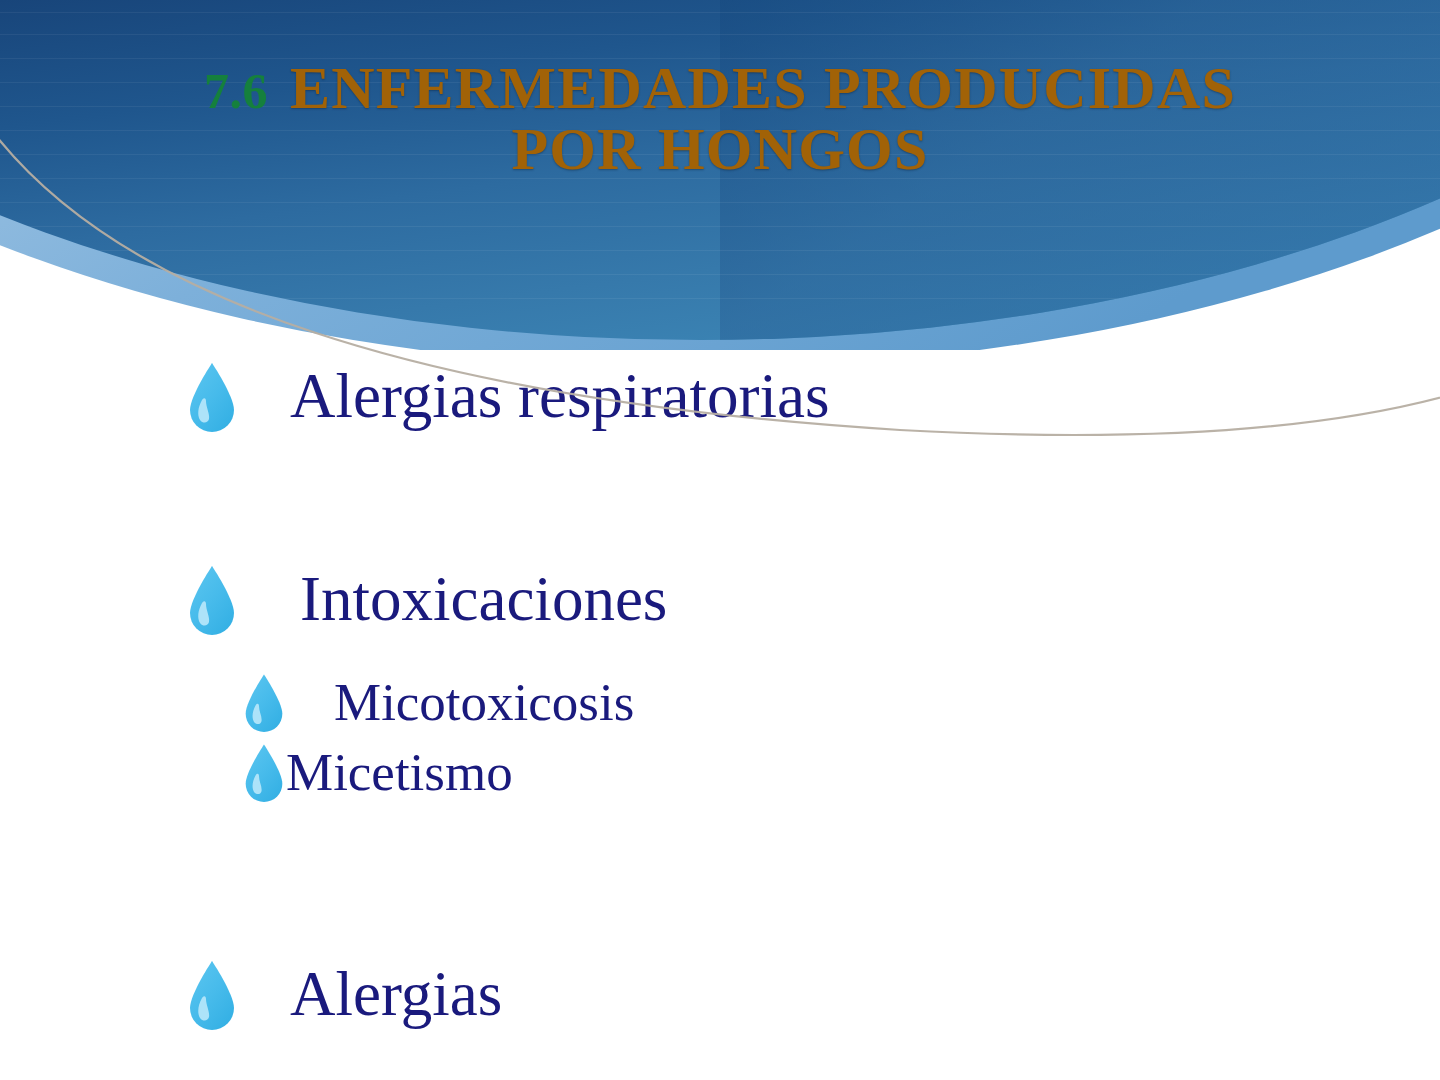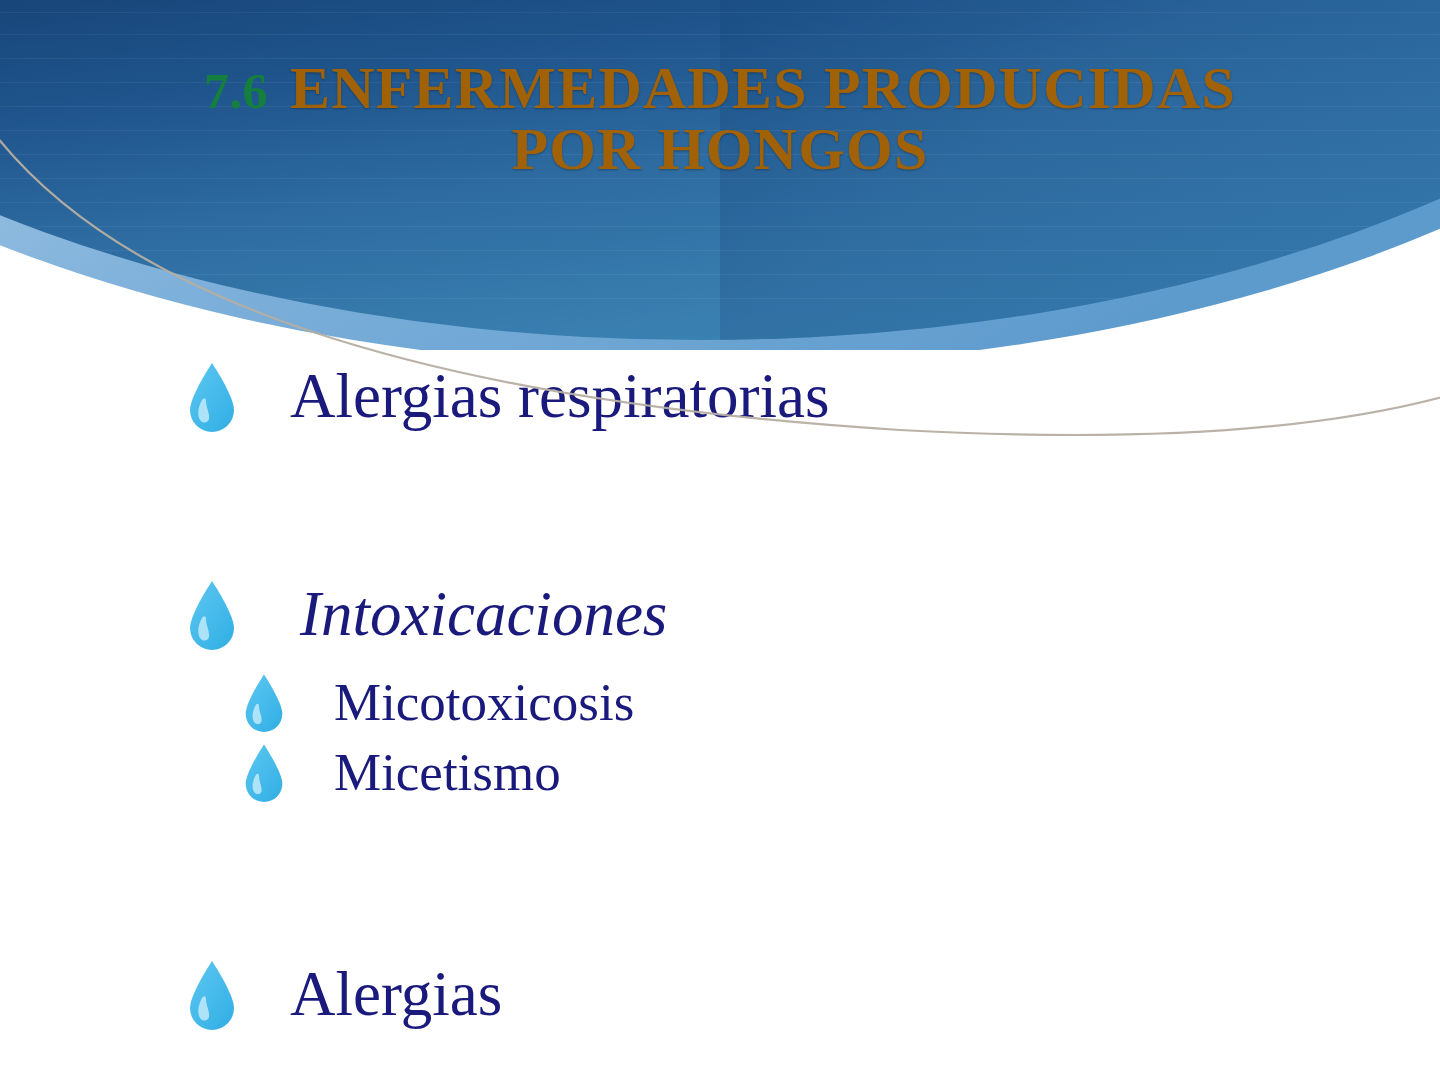--- a/index.html
+++ b/index.html
@@ -99,28 +99,28 @@
   }
 
   
   .lvl1 .bullet-text { font-size: 63px; }
   
   .lvl2 .bullet-text { font-size: 53px; }
 
   #row-alergias  { left: 186px; top: 10px; }
   #row-alergias .bullet-text { margin-left: 52px; }
 
-  #row-intox     { left: 186px; top: 228px; font-style: italic; }
+  #row-intox     { left: 186px; top: 213px; }
   #row-intox .bullet-text { margin-left: 62px; }
 
   #row-micotox   { left: 242px; top: 322px; }
   #row-micotox .bullet-text { margin-left: 48px; }
 
   #row-micetismo { left: 242px; top: 392px; }
-  #row-micetismo .bullet-text { margin-left: 48px; }
+  #row-micetismo .bullet-text { }
 
   #row-micosis   { left: 186px; top: 608px; }
   #row-micosis .bullet-text { margin-left: 52px; }
 </style>
 </head>
 <body>
 
 <div id="slide">
 
   <div id="banner-wrap">

